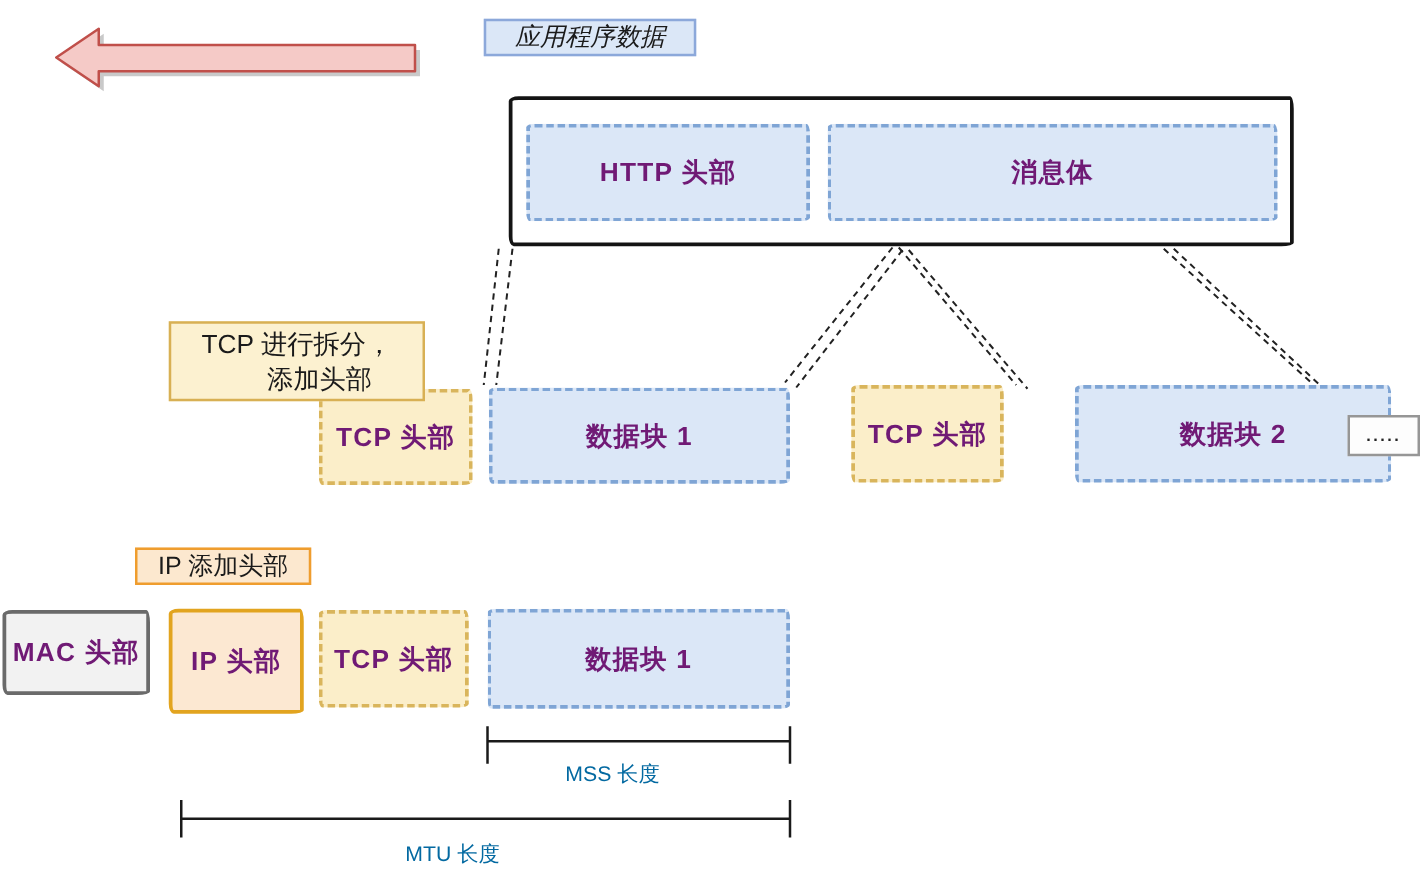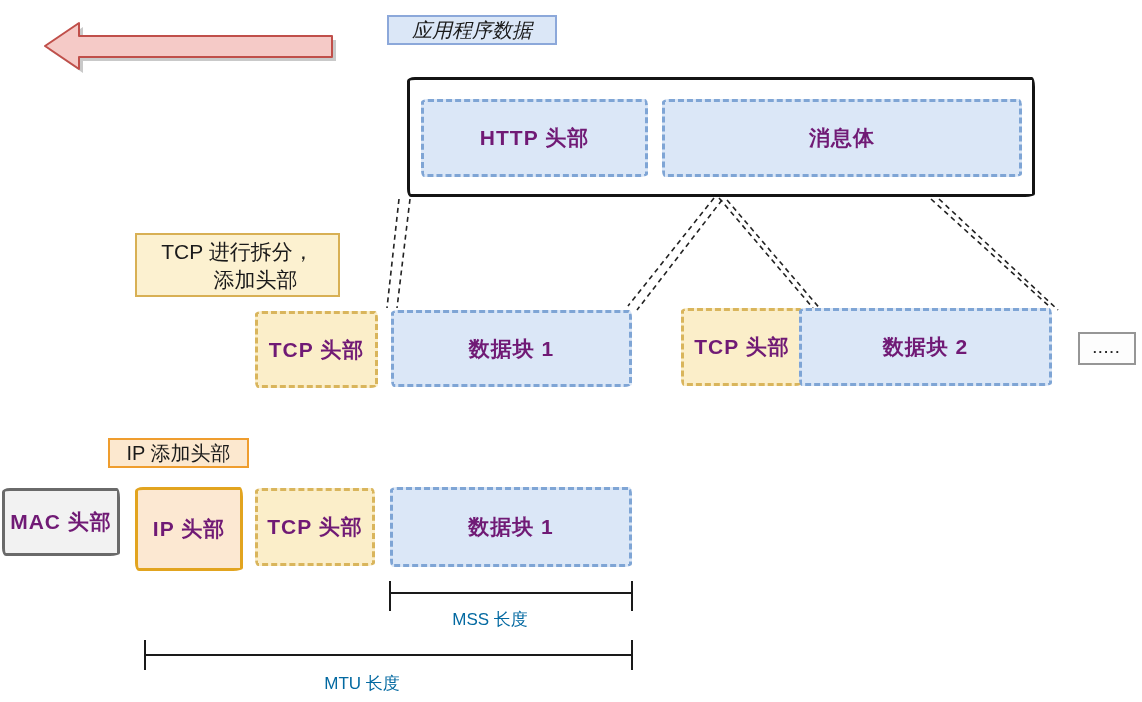--- a/index.html
+++ b/index.html
@@ -6,21 +6,21 @@
   .canvas{
     position:relative;width:1142px;height:702px;background:#ffffff;overflow:hidden;
     font-family:"Liberation Sans","DejaVu Sans",sans-serif;color:#1a1a1a;
   }
   .abs{position:absolute;box-sizing:border-box;}
   .center{display:flex;align-items:center;justify-content:center;text-align:center;}
   
   .chip{font-size:20px;line-height:1.2;z-index:3;}
   .chip-pink{background:#f8d8d6;border:2px solid #c04f4a;}
   .chip-blue{background:#dbe7f7;border:2px solid #8ca8da;}
-  .chip-yellow{background:#fcf1d0;border:2px solid #d8b054;font-size:21px;}
+  .chip-yellow{background:#fcf1d0;border:2px solid #d8b054;font-size:21px;margin-top:24px;}
   .chip-orange{background:#fce8cf;border:2px solid #ef9d2e;}
   
   .boxlabel{font-weight:bold;font-size:21px;letter-spacing:1px;color:#701a75;}
   .dash-blue{background:#dbe7f7;border:3px dashed #7fa5d5;border-radius:7px 3px 8px 3px/3px 8px 3px 7px;z-index:2;}
   .dash-yellow{background:#fbeec9;border:3px dashed #d9b55c;border-radius:7px 3px 8px 3px/3px 8px 3px 7px;z-index:2;}
   .hand{border-radius:8px 3px 10px 4px/4px 10px 3px 8px;}
   .bigbox{background:#ffffff;border:3px solid #141414;z-index:1;}
   .macbox{background:#f2f2f2;border:3px solid #6a6a6a;z-index:2;}
   .ipbox{background:#fce8d2;border:3px solid #e2a41f;z-index:2;}
   .morebox{background:#fdfdfd;border:2px solid #969696;z-index:2;
@@ -71,21 +71,21 @@
   <div class="abs dash-blue center boxlabel" style="left:662px;top:99px;width:360px;height:78px;">消息体</div>
 
   <div class="abs chip chip-yellow" style="left:135px;top:233px;width:205px;height:64px;">
     <div style="text-align:center;line-height:30px;margin-top:2px;">TCP 进行拆分，</div>
     <div style="text-align:center;line-height:26px;padding-left:36px;">添加头部</div>
   </div>
 
   <div class="abs dash-yellow center boxlabel" style="left:255px;top:311px;width:123px;height:77px;">TCP 头部</div>
   <div class="abs dash-blue center boxlabel" style="left:391px;top:310px;width:241px;height:77px;">数据块 1</div>
   <div class="abs dash-yellow center boxlabel" style="left:681px;top:308px;width:122px;height:78px;">TCP 头部</div>
-  <div class="abs dash-blue center boxlabel" style="left:799px;top:308px;width:253px;height:78px;">数据块 2</div>
+  <div class="abs dash-blue center boxlabel" style="left:860px;top:308px;width:253px;height:78px;">数据块 2</div>
   <div class="abs morebox center" style="left:1078px;top:332px;width:58px;height:33px;">.....</div>
 
   <div class="abs chip chip-orange center" style="left:108px;top:438px;width:141px;height:30px;">IP 添加头部</div>
 
   <div class="abs macbox hand center boxlabel" style="left:2px;top:488px;width:118px;height:68px;">MAC 头部</div>
   <div class="abs ipbox hand center boxlabel" style="left:135px;top:487px;width:108px;height:84px;">IP 头部</div>
   <div class="abs dash-yellow center boxlabel" style="left:255px;top:488px;width:120px;height:78px;">TCP 头部</div>
   <div class="abs dash-blue center boxlabel" style="left:390px;top:487px;width:242px;height:80px;">数据块 1</div>
 
   <div class="abs measure-label center" style="left:410px;top:604px;width:160px;height:30px;">MSS 长度</div>

